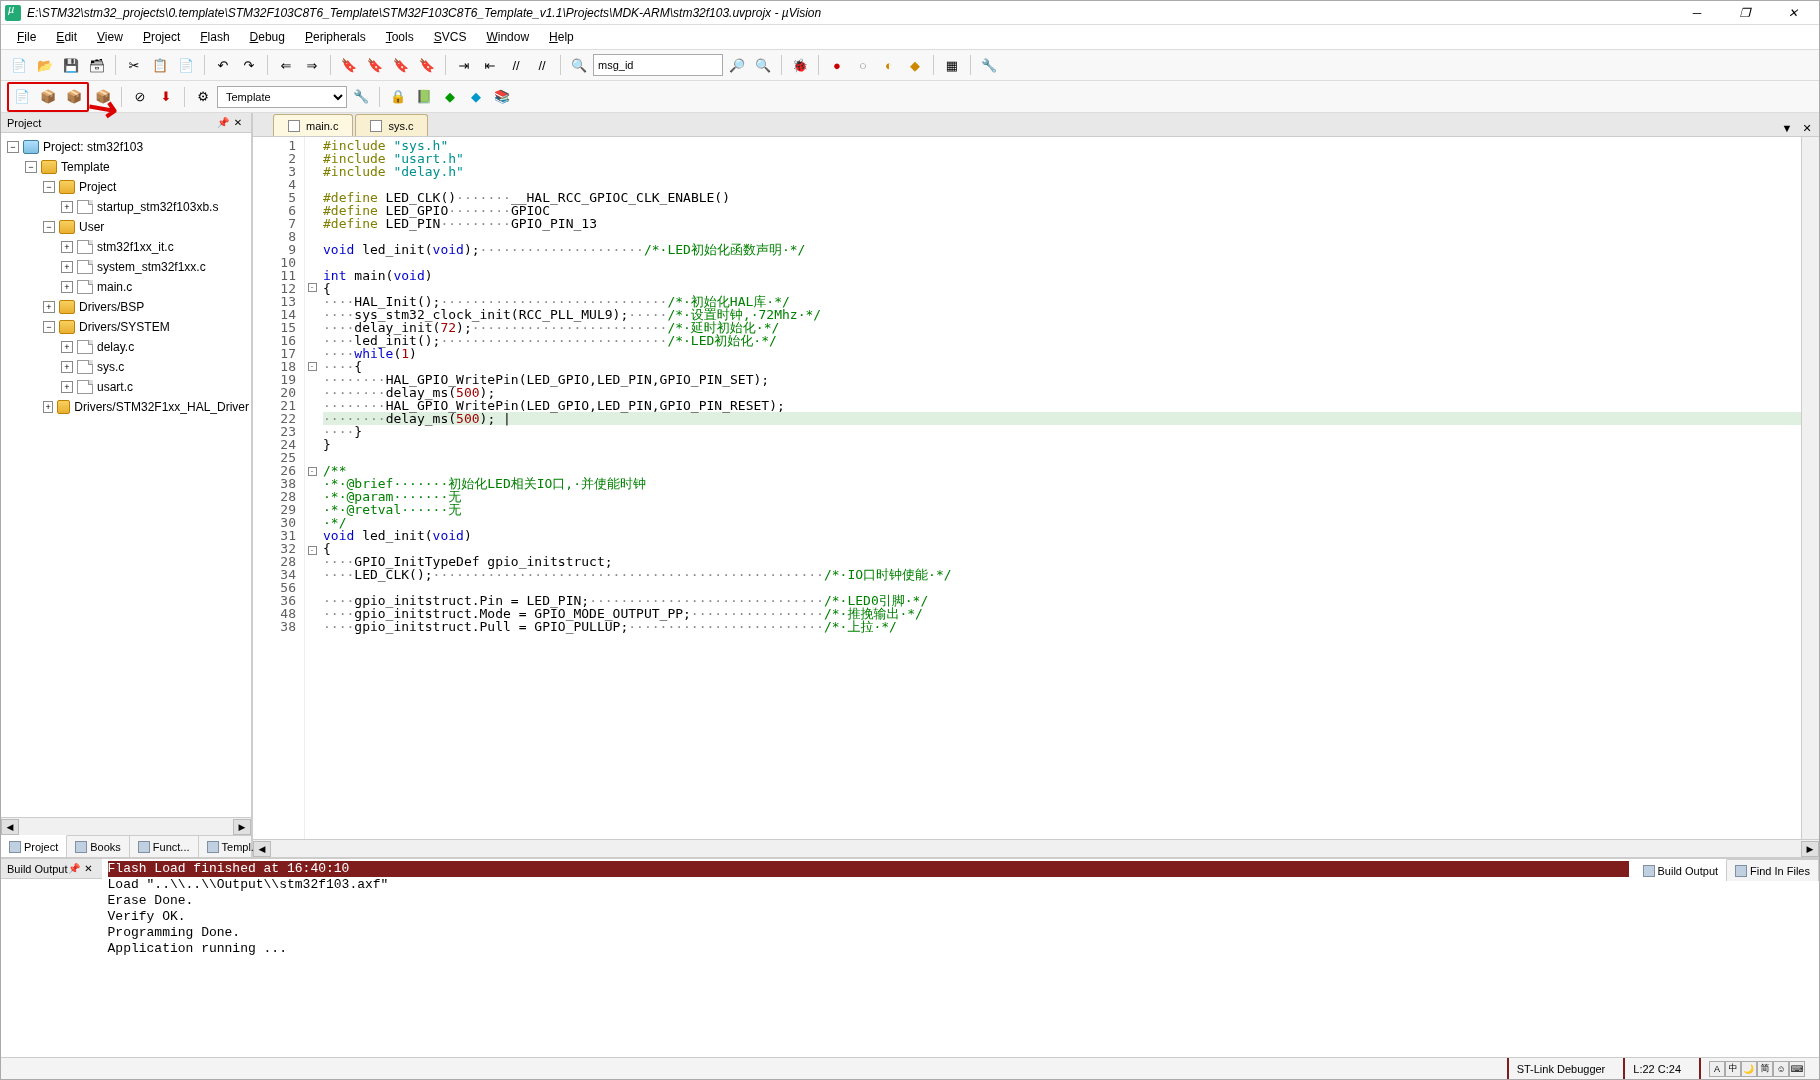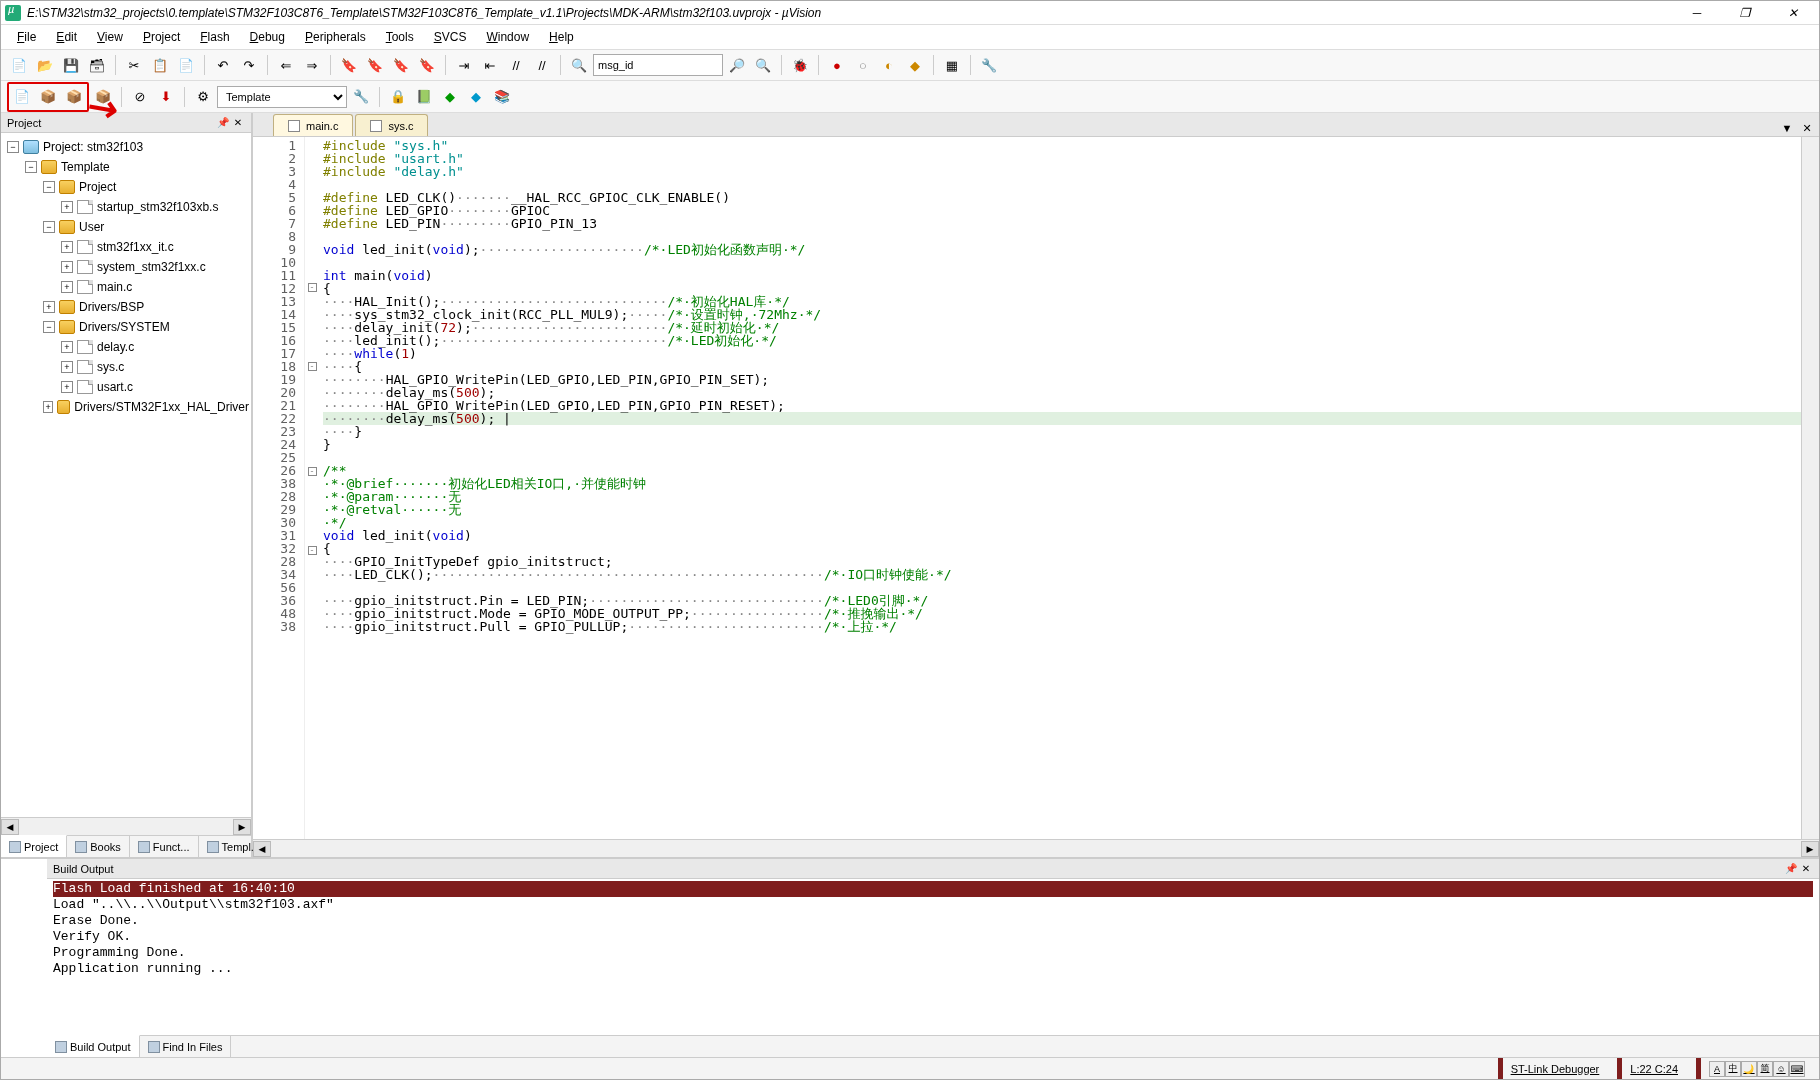--- a/index.html
+++ b/index.html
@@ -68,27 +68,27 @@
 .pp { color: #808000; }
 .str { color: #009090; }
 .cm { color: #008000; }
 .num { color: #a00000; }
 .dim { color: #888; }
 
 .hscroll { height: 18px; background: #f0f0f0; border-top: 1px solid #ccc; display: flex; align-items: center; }
 .hscroll .arrow { width: 18px; height: 16px; border: 1px solid #bbb; background: #e0e0e0; text-align: center; font-size: 9px; line-height: 14px; }
 .hscroll .track { flex: 1; height: 16px; background: #f0f0f0; }
 
-.output-panel { height: 200px; display: flex; flex-direction: column; border-top: 2px solid #ccc; padding-left: 46px; }
+.output-panel { height: 200px; display: flex; flex-direction: row; border-top: 2px solid #ccc; }
 .output-body { flex: 1; background: #fff; font-family: "Courier New", monospace; font-size: 13px; padding: 2px 6px; overflow: auto; line-height: 16px; }
 .output-body .hl { background: #7f1d1d; color: #fff; display: block; width: 100%; }
 .output-tabs { height: 22px; display: flex; background: #f4f4f4; border-top: 1px solid #ccc; }
 
 .statusbar { height: 22px; background: #f4f4f4; border-top: 1px solid #ccc; display: flex; align-items: center; font-size: 11px; padding: 0 6px; gap: 10px; }
-.statusbar .seg { padding: 0 8px; border-left: 5px solid #7f1d1d; height: 100%; display: flex; align-items: center; text-decoration: underline; }
+.statusbar .seg { padding: 0 8px; border-left: 2px solid #7f1d1d; height: 100%; display: flex; align-items: center; }
 .statusbar .spacer { flex: 1; }
 .sicon { width: 16px; height: 16px; display: inline-flex; align-items: center; justify-content: center; border: 1px solid #aaa; background: #eee; font-size: 9px; }
 
 .ico { font-size: 13px; }
 .red-arrow { position: absolute; color: #d00; font-size: 36px; font-weight: bold; transform: rotate(-35deg); pointer-events: none; }
 
 .vscroll { width: 18px; background: #f0f0f0; border-left: 1px solid #ccc; }
 </style>
 </head>
 <body>

